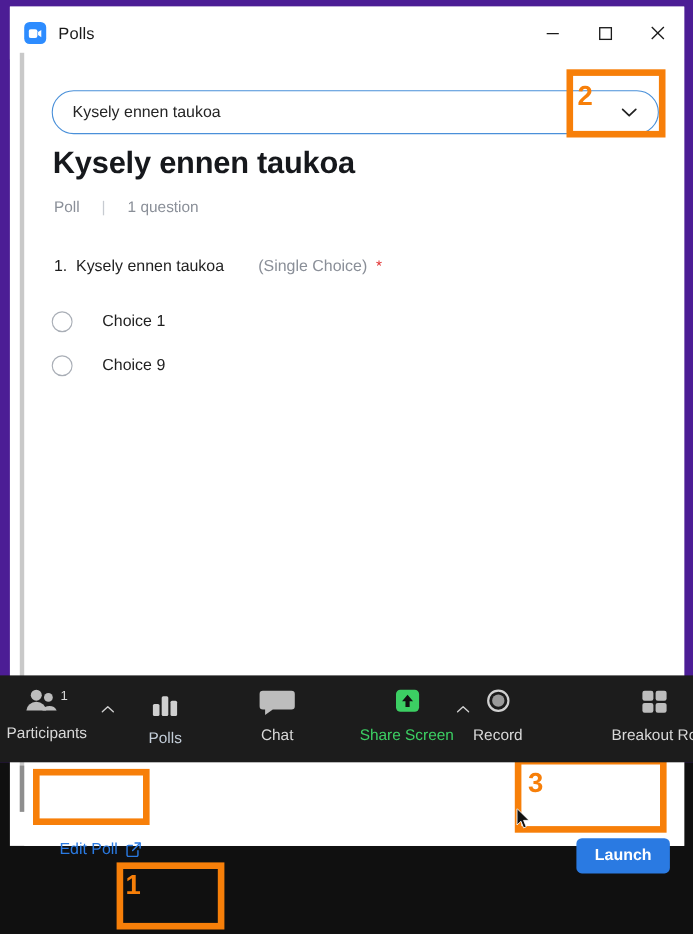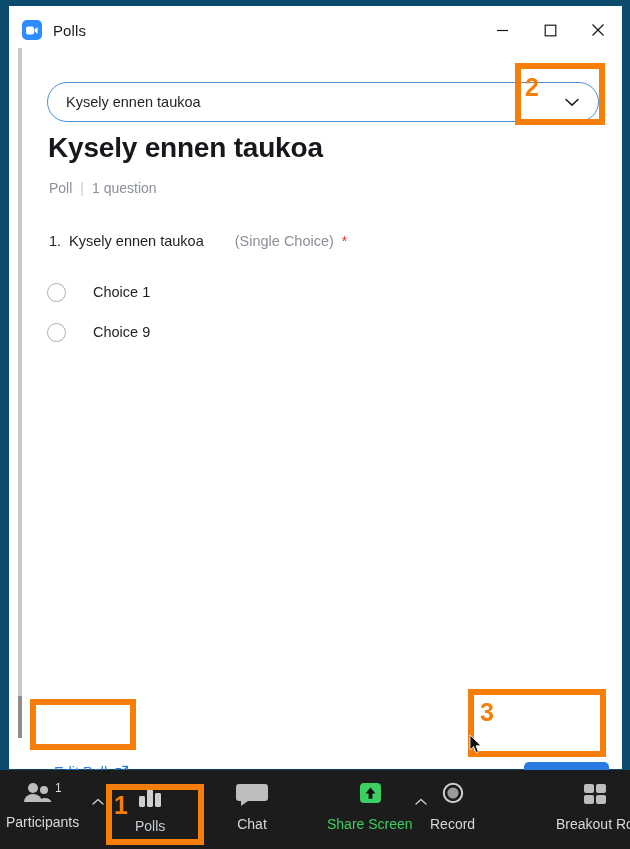--- a/index.html
+++ b/index.html
@@ -7,22 +7,22 @@
     margin: 0; padding: 0;
     width: 630px; height: 849px;
     overflow: hidden;
     font-family: "Liberation Sans", sans-serif;
     background: #101010;
   }
 
   #root {
     position: relative;
     width: 630px;
-    height: 849px;
-    background: #0c4a6e;
+    height: 693px;
+    background: #4c1d95;
   }
 
   
   .poll-window {
     position: absolute;
     left: 9px;
     top: 6px;
     width: 613px;
     height: 763px;
     background: #ffffff;
@@ -122,21 +122,21 @@
     font-size: 28px;
     font-weight: bold;
     color: #16181c;
     letter-spacing: -.2px;
   }
   .poll-meta {
     position: absolute;
     left: 27px; top: 126px;
     font-size: 14px;
     color: #8a8f98;
-    display: flex; align-items: center; gap: 8px;
+    display: flex; align-items: center; gap: 20px;
   }
   .poll-meta .sep { color: #c7cbd1; }
 
   .question-row {
     position: absolute;
     left: 27px; top: 179px;
     display: flex; align-items: baseline; gap: 8px;
     font-size: 14.5px;
     color: #1f1f1f;
   }

